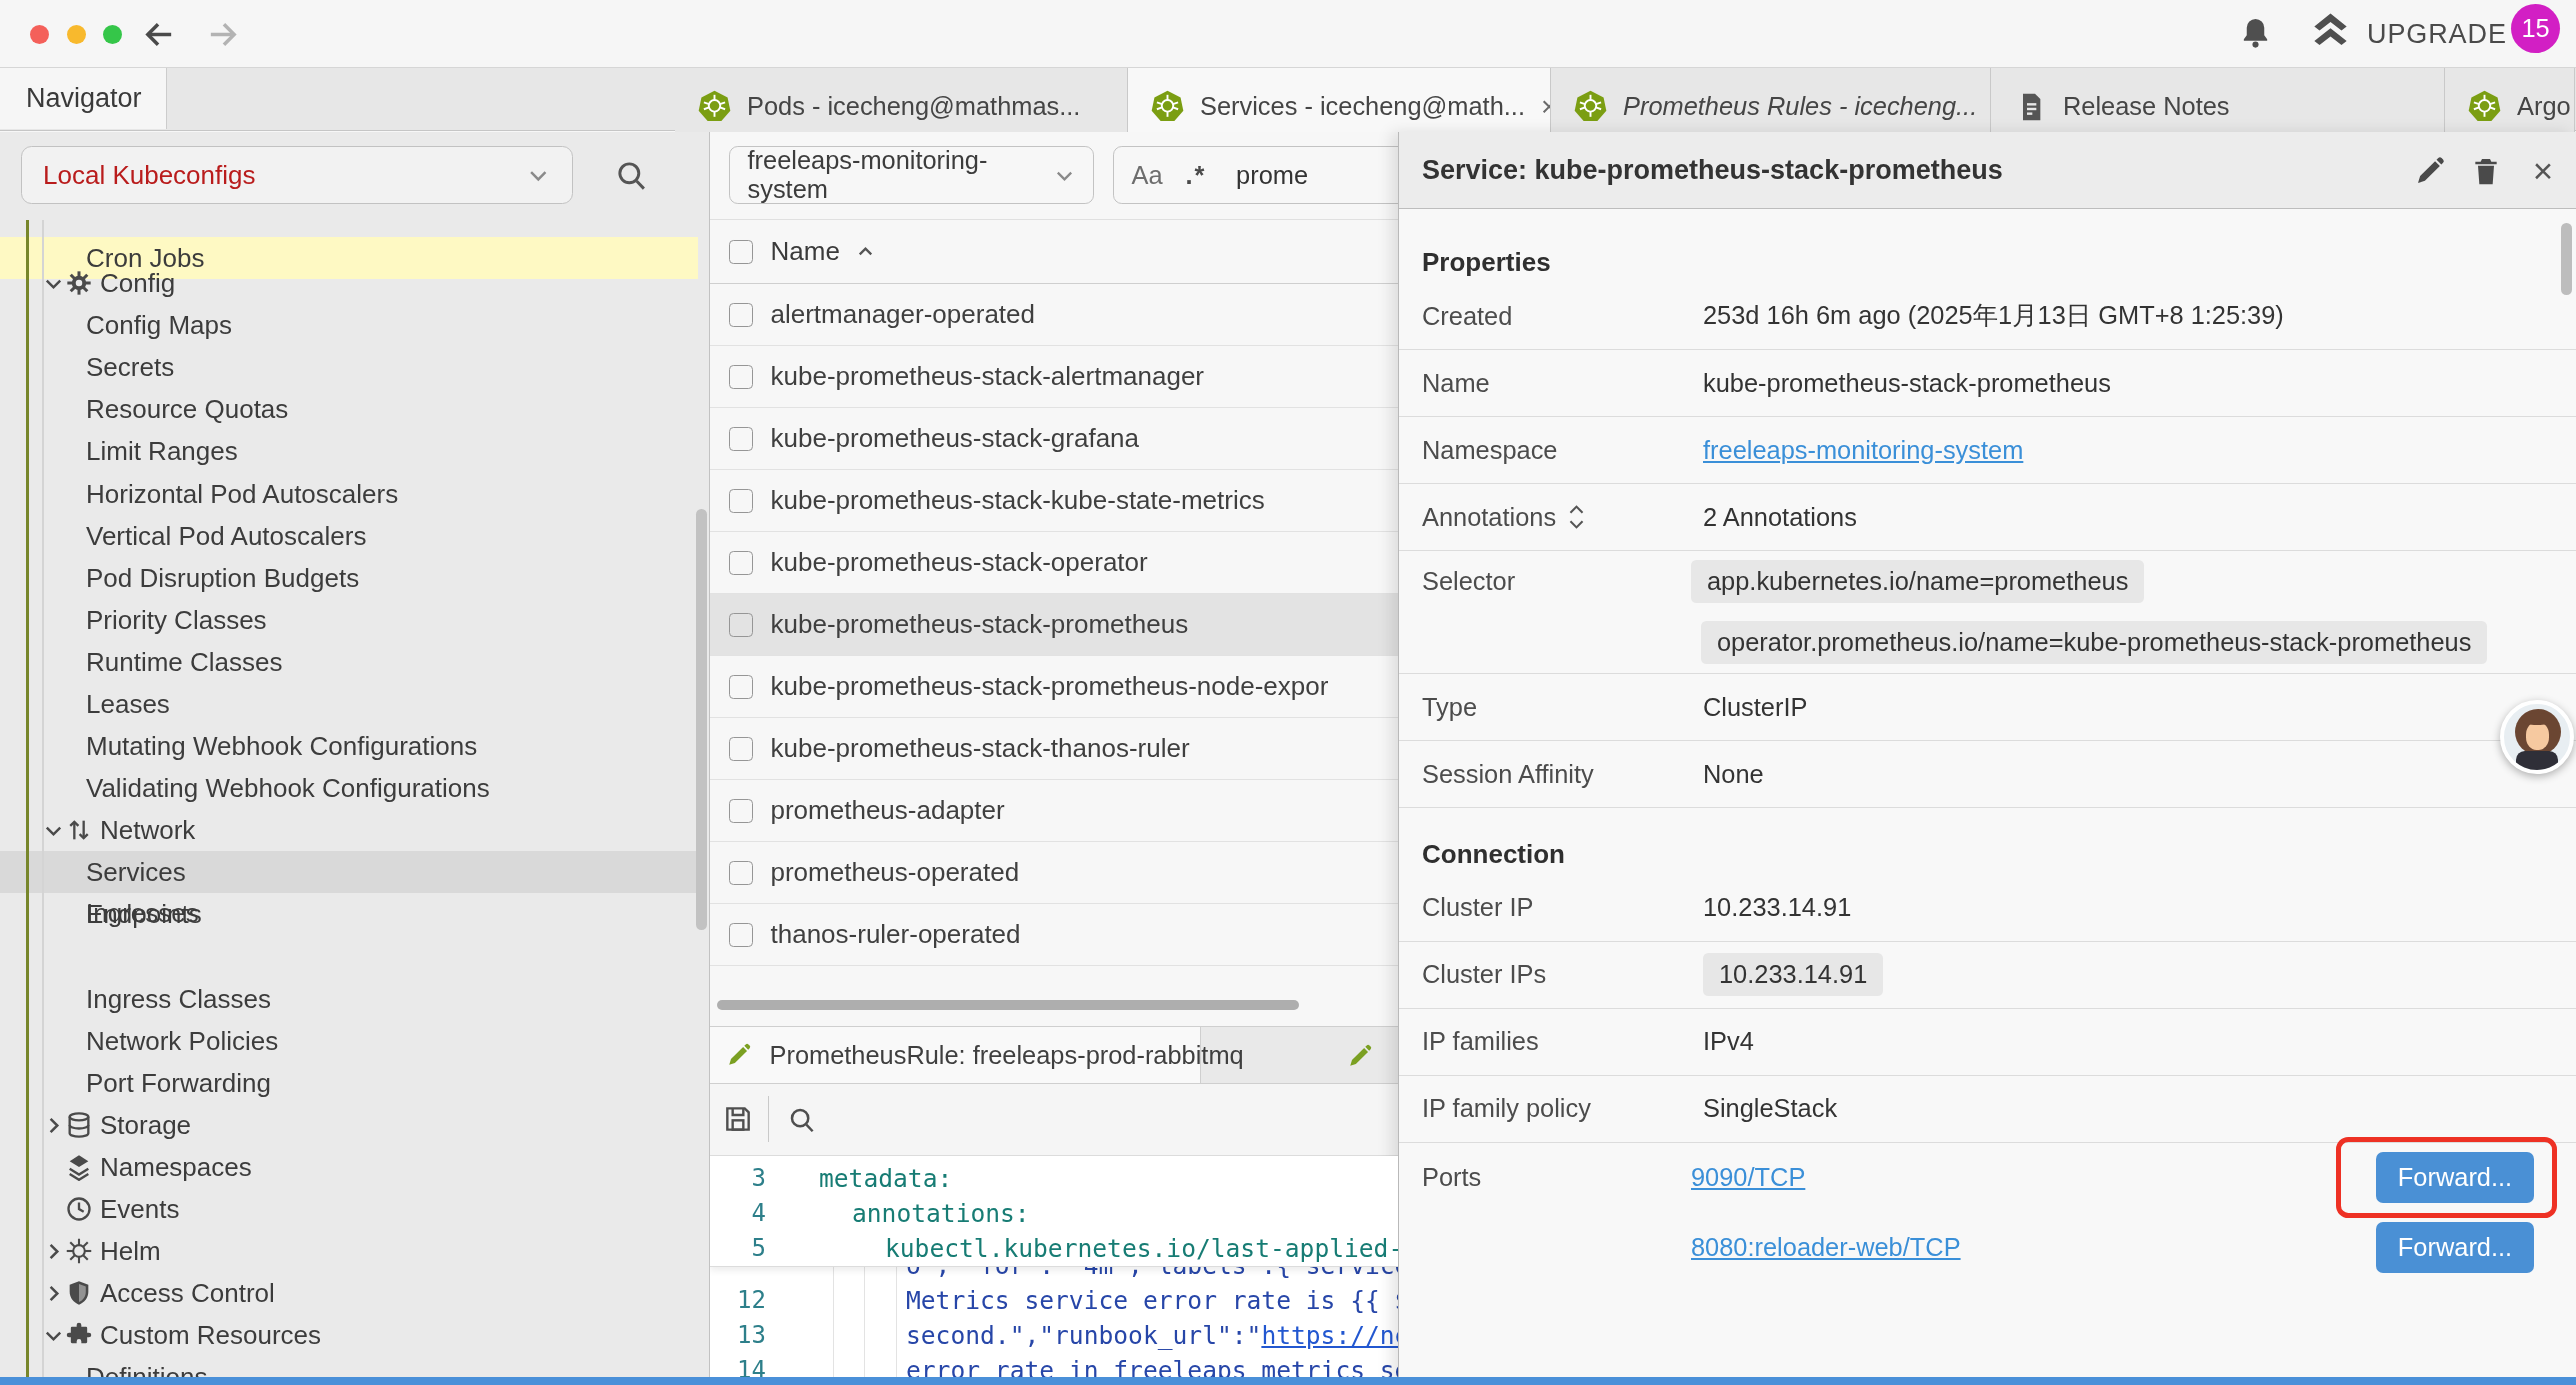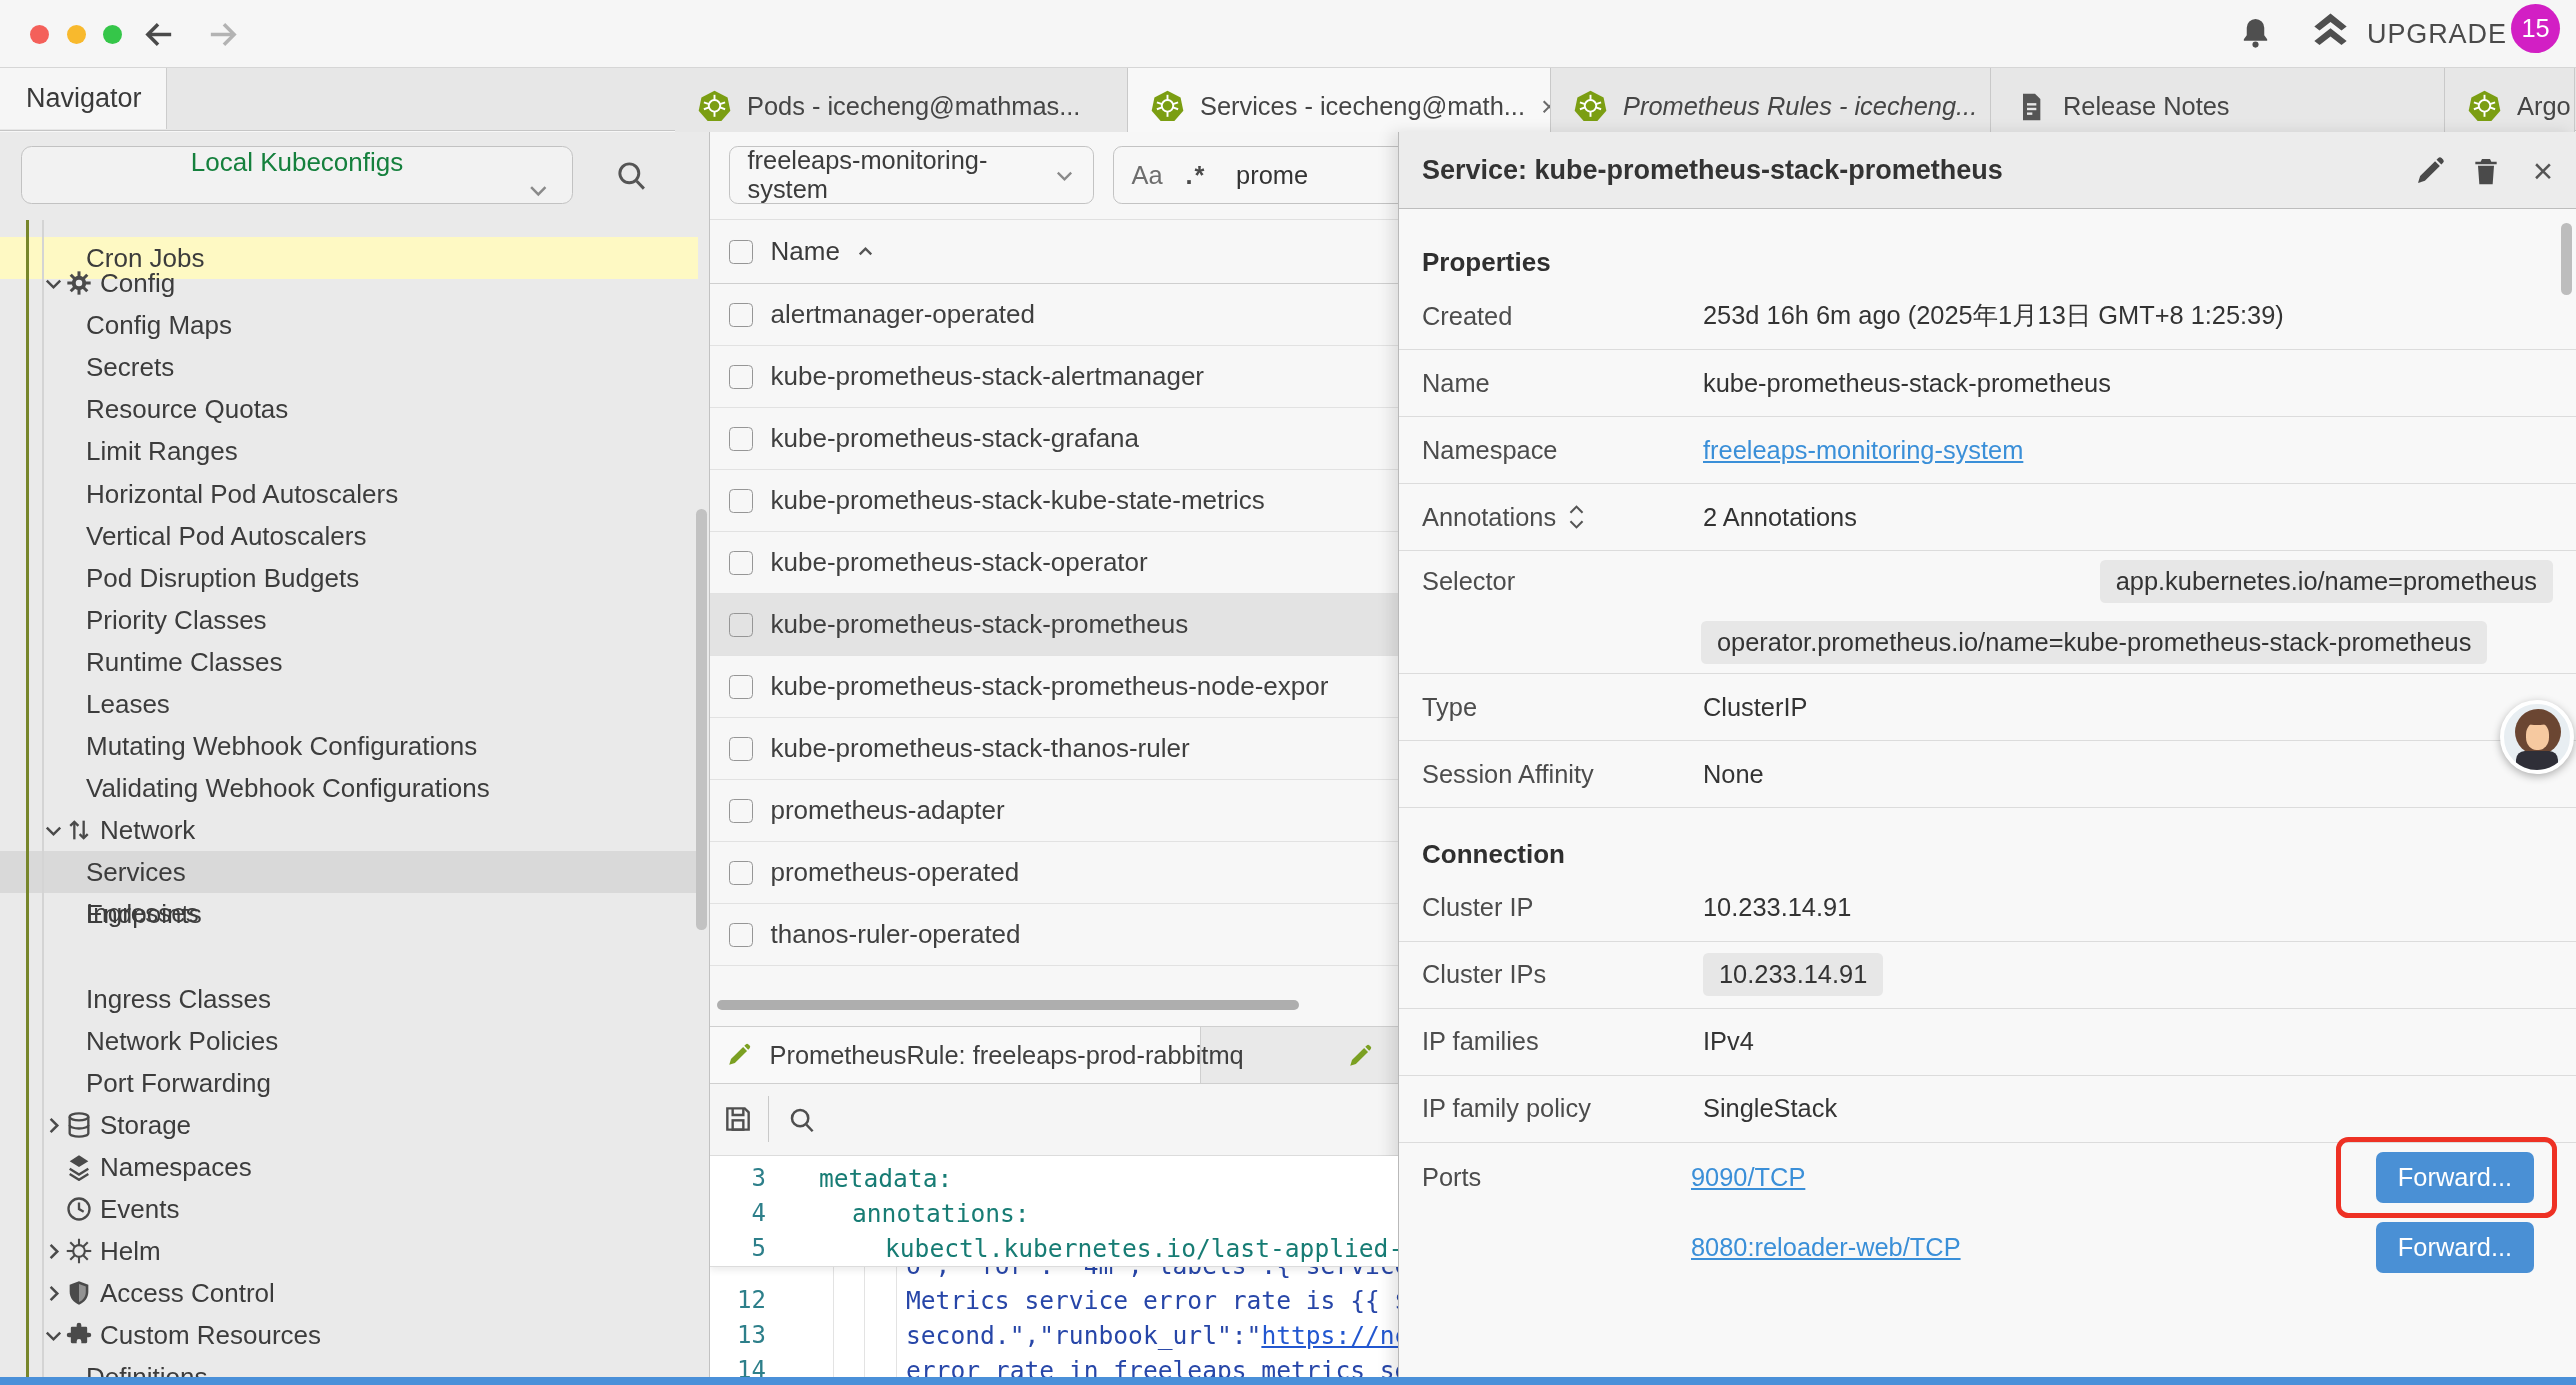--- a/index.html
+++ b/index.html
@@ -38,21 +38,21 @@
   .tab .tlabel{margin-left:16px;font-size:25.4px;color:#454545;white-space:nowrap;}
   .tab .tlabel.italic{font-style:italic;}
   .tab .close{margin-left:auto;margin-right:19px;font-size:28px;color:#6a6a6a;padding-left:16px;}
 
   
   .sidebar{position:absolute;left:0;top:132px;width:710px;height:1254px;background:#eaeaea;
     border-right:1.8px solid #c2c2c2;box-sizing:border-box;overflow:hidden;}
   .kubebar{position:absolute;left:0;top:0;width:100%;height:88px;}
   .kubeselect{position:absolute;left:21px;top:14px;width:552px;height:58px;background:#f2f2f2;
     border:1.8px solid #c2c2c2;border-radius:10.5px;box-sizing:border-box;display:flex;
-    align-items:center;padding:0 21px;font-size:26px;color:#15803d;flex-direction:column;}
+    align-items:center;padding:0 21px;font-size:26px;color:#b91c1c;}
   .kubeselect .chev{margin-left:auto;color:#8a8a8a;width:24.6px;height:24.6px;}
   .sb-search{position:absolute;left:614px;top:26px;width:35px;height:35px;color:#555;}
   .tree{position:absolute;left:0;top:88px;width:100%;height:1166px;}
   .guide-olive{position:absolute;left:26px;top:0;bottom:0;width:2.6px;background:#77862b;z-index:3;}
   .guide-gray{position:absolute;left:42px;top:0;bottom:0;width:1.8px;background:#d4d4d4;z-index:3;}
   .trow{position:absolute;left:0;width:698px;height:42px;display:flex;align-items:center;
     font-size:26px;color:#3c3c3c;z-index:2;}
   .trow.selected{background:#d9d9d9;}
   .trow.highlight{background:#fef9c3;margin-top:17px;}
   .trow .chev{position:absolute;left:42px;width:23px;height:23px;color:#4a4a4a;}
@@ -126,21 +126,21 @@
   .dhead-label{height:42px;line-height:42px;padding-left:23px;font-size:26px;font-weight:bold;color:#2f2f2f;}
   .dhead-label.conn{margin-top:24.6px;}
   .drow{display:flex;align-items:center;min-height:67px;border-bottom:0.9px solid #dcdcdc;
     box-sizing:border-box;padding:0 23px;font-size:25.4px;gap:12px;}
   .dlabel{width:269px;flex:none;color:#4c4c4c;display:flex;align-items:center;}
   .dvalue{color:#333;}
   .dlink{color:#3a8fd8;text-decoration:underline;}
   .pill{background:#e7e7e7;border-radius:5.3px;padding:7px 16px;color:#333;display:inline-block;}
   .sorticons{margin-left:10.5px;width:19px;height:30px;color:#555;}
   .selrow{display:block;padding:0;}
-  .selline{display:flex;align-items:center;height:61px;padding:0 23px;justify-content:space-between;}
+  .selline{display:flex;align-items:center;height:61px;padding:0 23px;}
   .selline .dlabel{width:269px;}
   .selline.second{padding-left:302px;}
   .portsrow{display:block;padding:0;border-bottom:none;}
   .portline{position:relative;display:flex;align-items:center;height:70px;padding:0 23px;}
   .portline .dlabel{width:269px;}
   .fwdbtn{position:absolute;right:42px;top:9.6px;width:158px;height:51px;background:#4a90d5;
     border-radius:7px;color:#fff;font-size:25.4px;display:flex;align-items:center;justify-content:center;}
   .annot{position:absolute;right:19px;top:-5.3px;width:221px;height:81px;border:5.3px solid #ee3124;
     border-radius:12.3px;box-sizing:border-box;pointer-events:none;z-index:5;}
   .d-scroll{position:absolute;left:1162px;top:91px;width:10.5px;height:72px;background:#bdbdbd;border-radius:5.3px;}

